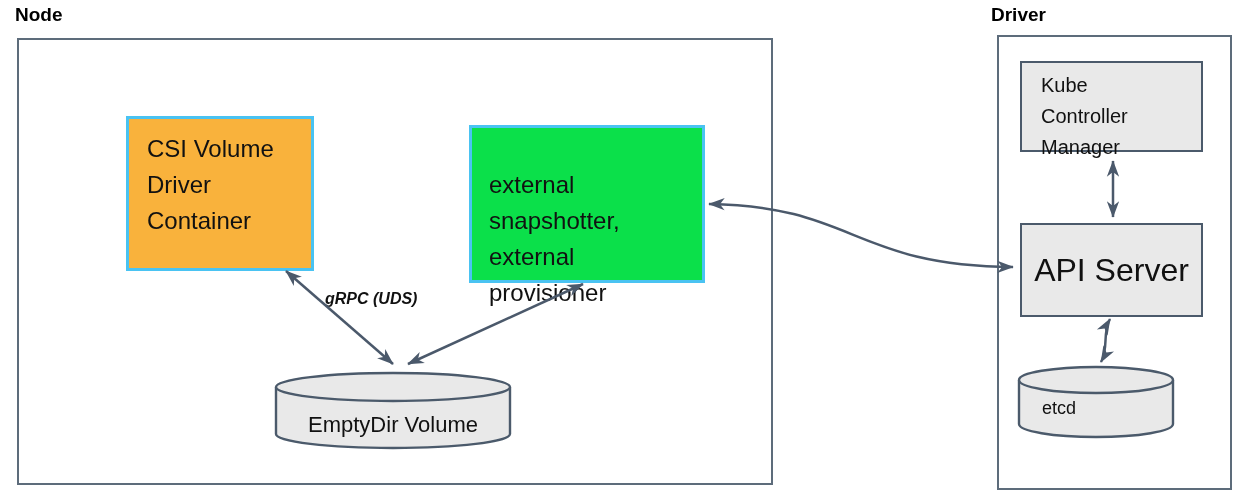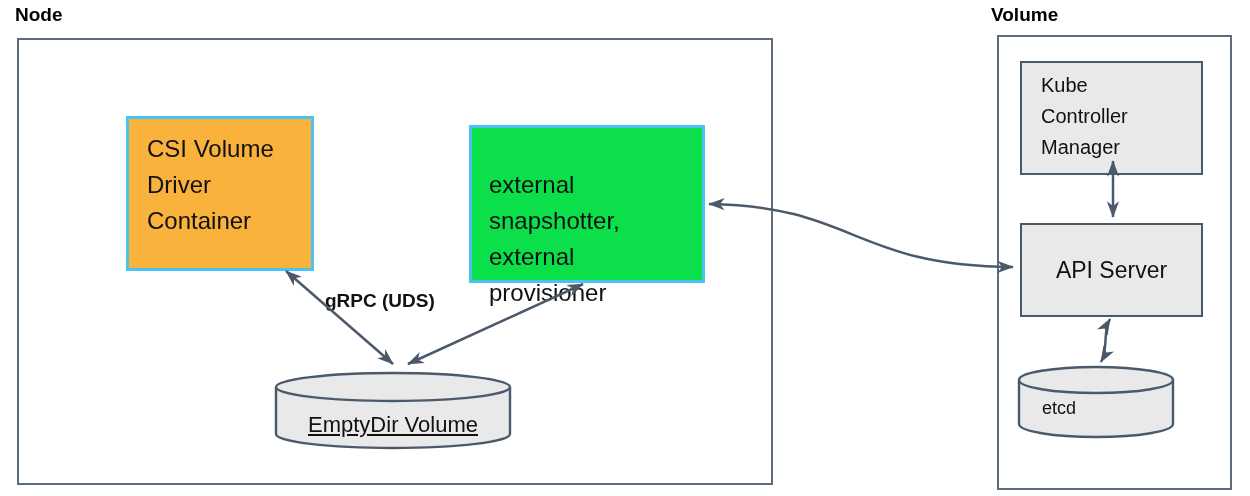--- a/index.html
+++ b/index.html
@@ -62,35 +62,35 @@
     background:var(--gray-fill);
     border:2px solid var(--dark-border);
   }
   .kcm-box{
     font-size:20px;
     line-height:1.55;
     padding:7px 0 0 19px;
   }
   .kcm-box .wrap{display:block;width:126px;}
   .api-box{
-    font-size:23px;
+    font-size:32px;
     display:flex;
     align-items:center;
     justify-content:center;
   }
   .grpc-label{
-    font-size:19px;
+    font-size:16px;
     font-weight:bold;
     white-space:nowrap;
+    font-style:italic;
   }
   .cyl-label{
     font-size:22px;
     text-align:center;
     white-space:nowrap;
-    text-decoration:underline;
   }
   .etcd-label{
     font-size:18px;
     white-space:nowrap;
   }
   svg.overlay{
     position:absolute;
     left:0;top:0;
     width:1250px;height:496px;
     pointer-events:none;
@@ -123,25 +123,25 @@
       <span class="wrap">CSI Volume Driver Container</span>
     </div>
 
     <div class="abs external-box" style="left:450px;top:85px;width:236px;height:158px;">
       <span class="wrap">external snapshotter, external provisioner</span>
     </div>
 
     <div class="abs grpc-label" style="left:306px;top:250px;">gRPC (UDS)</div>
   </div>
 
-  <div class="abs region-label" style="left:991px;top:4px;">Volume</div>
+  <div class="abs region-label" style="left:991px;top:4px;">Driver</div>
 
   <div class="abs outline-box" style="left:997px;top:35px;width:235px;height:455px;">
 
-    <div class="abs gray-box kcm-box" style="left:21px;top:24px;width:183px;height:114px;">
+    <div class="abs gray-box kcm-box" style="left:21px;top:24px;width:183px;height:91px;">
       <span class="wrap">Kube Controller Manager</span>
     </div>
 
     <div class="abs gray-box api-box" style="left:21px;top:186px;width:183px;height:94px;">
       <span>API Server</span>
     </div>
   </div>
 
   <svg class="overlay" viewBox="0 0 1250 496">
     <defs>

